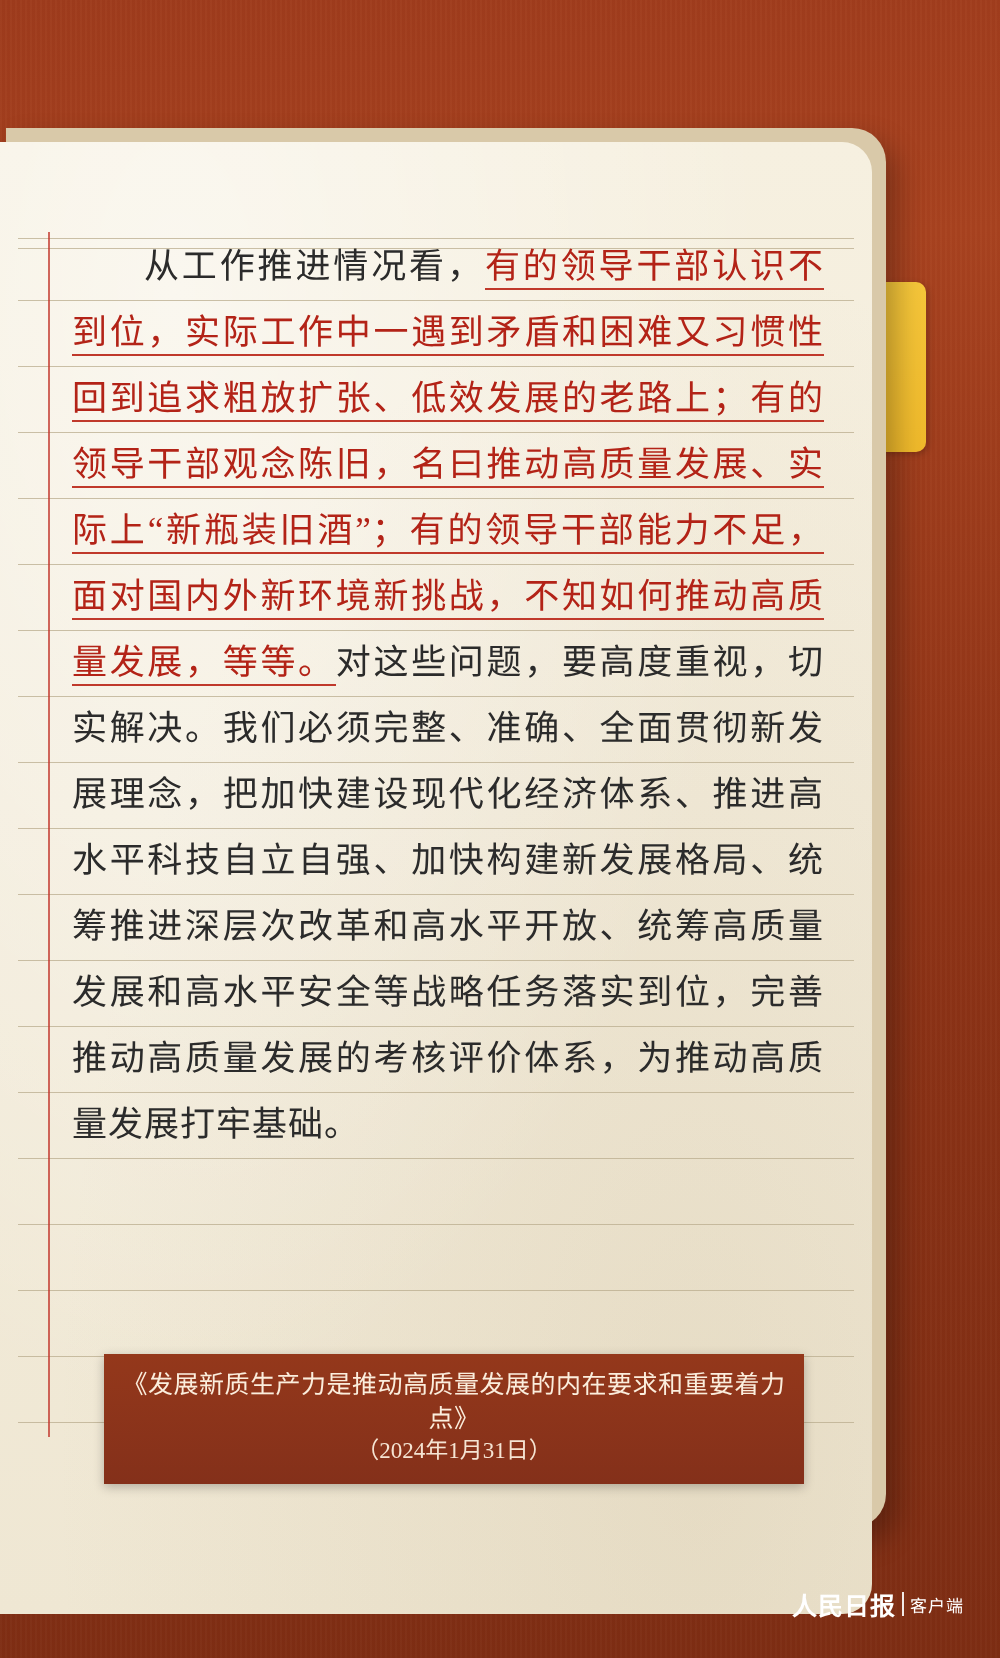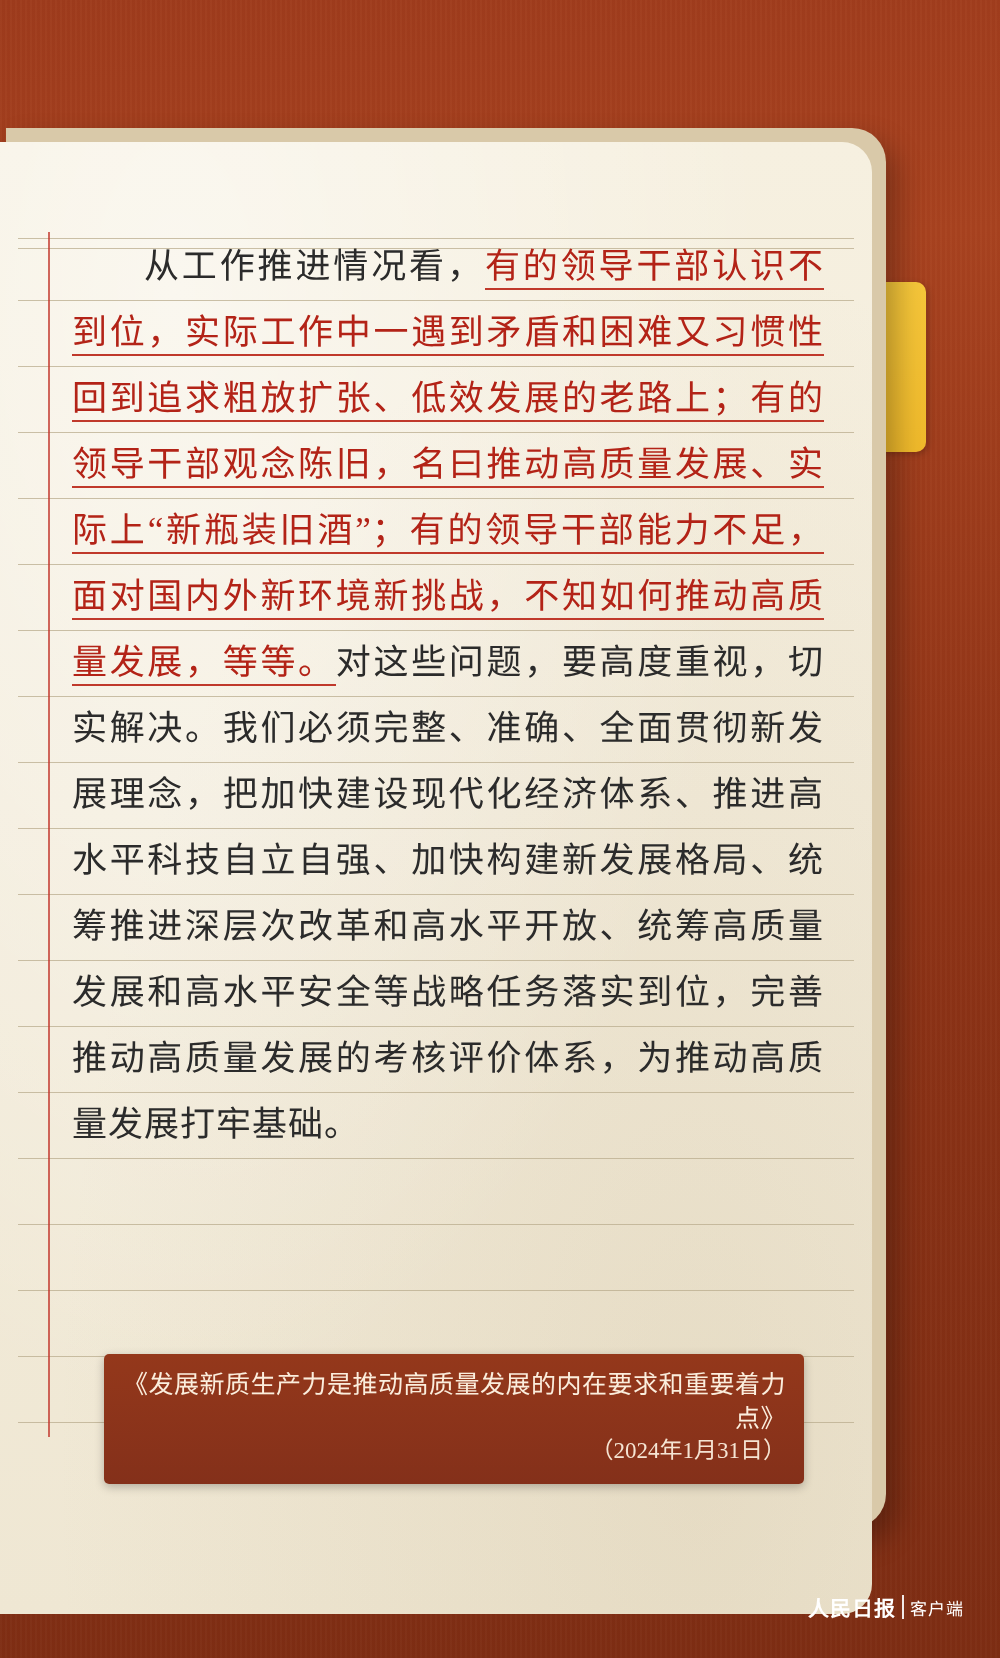--- a/index.html
+++ b/index.html
@@ -126,40 +126,40 @@
     padding-bottom: 2px;
   }
   
   .citation {
     position: absolute;
     left: 104px;
     top: 1212px;
     width: 664px;
     padding: 14px 18px 18px 18px;
     background: linear-gradient(180deg, #94381b 0%, #84301a 100%);
-    border-radius: 5px;
+    border-radius: 0;
     color: #fbeedd;
-    text-align: right;
+    text-align: center;
     box-shadow: 0 3px 10px rgba(0,0,0,0.25);
   }
   .citation .line1 { font-size: 25px; letter-spacing: 0.5px; line-height: 34px; }
   .citation .line2 { font-size: 23px; line-height: 30px; opacity: 0.95; }
   .citation .line3 { font-size: 23px; line-height: 34px; margin-top: 2px; }
   
   .brand {
     position: absolute;
     right: 36px;
     bottom: 36px;
     display: flex;
     align-items: center;
     gap: 6px;
     color: #ffffff;
   }
   .brand-main {
-    font-size: 21px;
+    font-size: 25px;
     font-weight: bold;
     letter-spacing: 1px;
     font-family: "Liberation Serif", "DejaVu Serif", serif;
   }
   .brand-sep {
     width: 2px;
     height: 24px;
     background: #ffffff;
     opacity: 0.9;
   }

